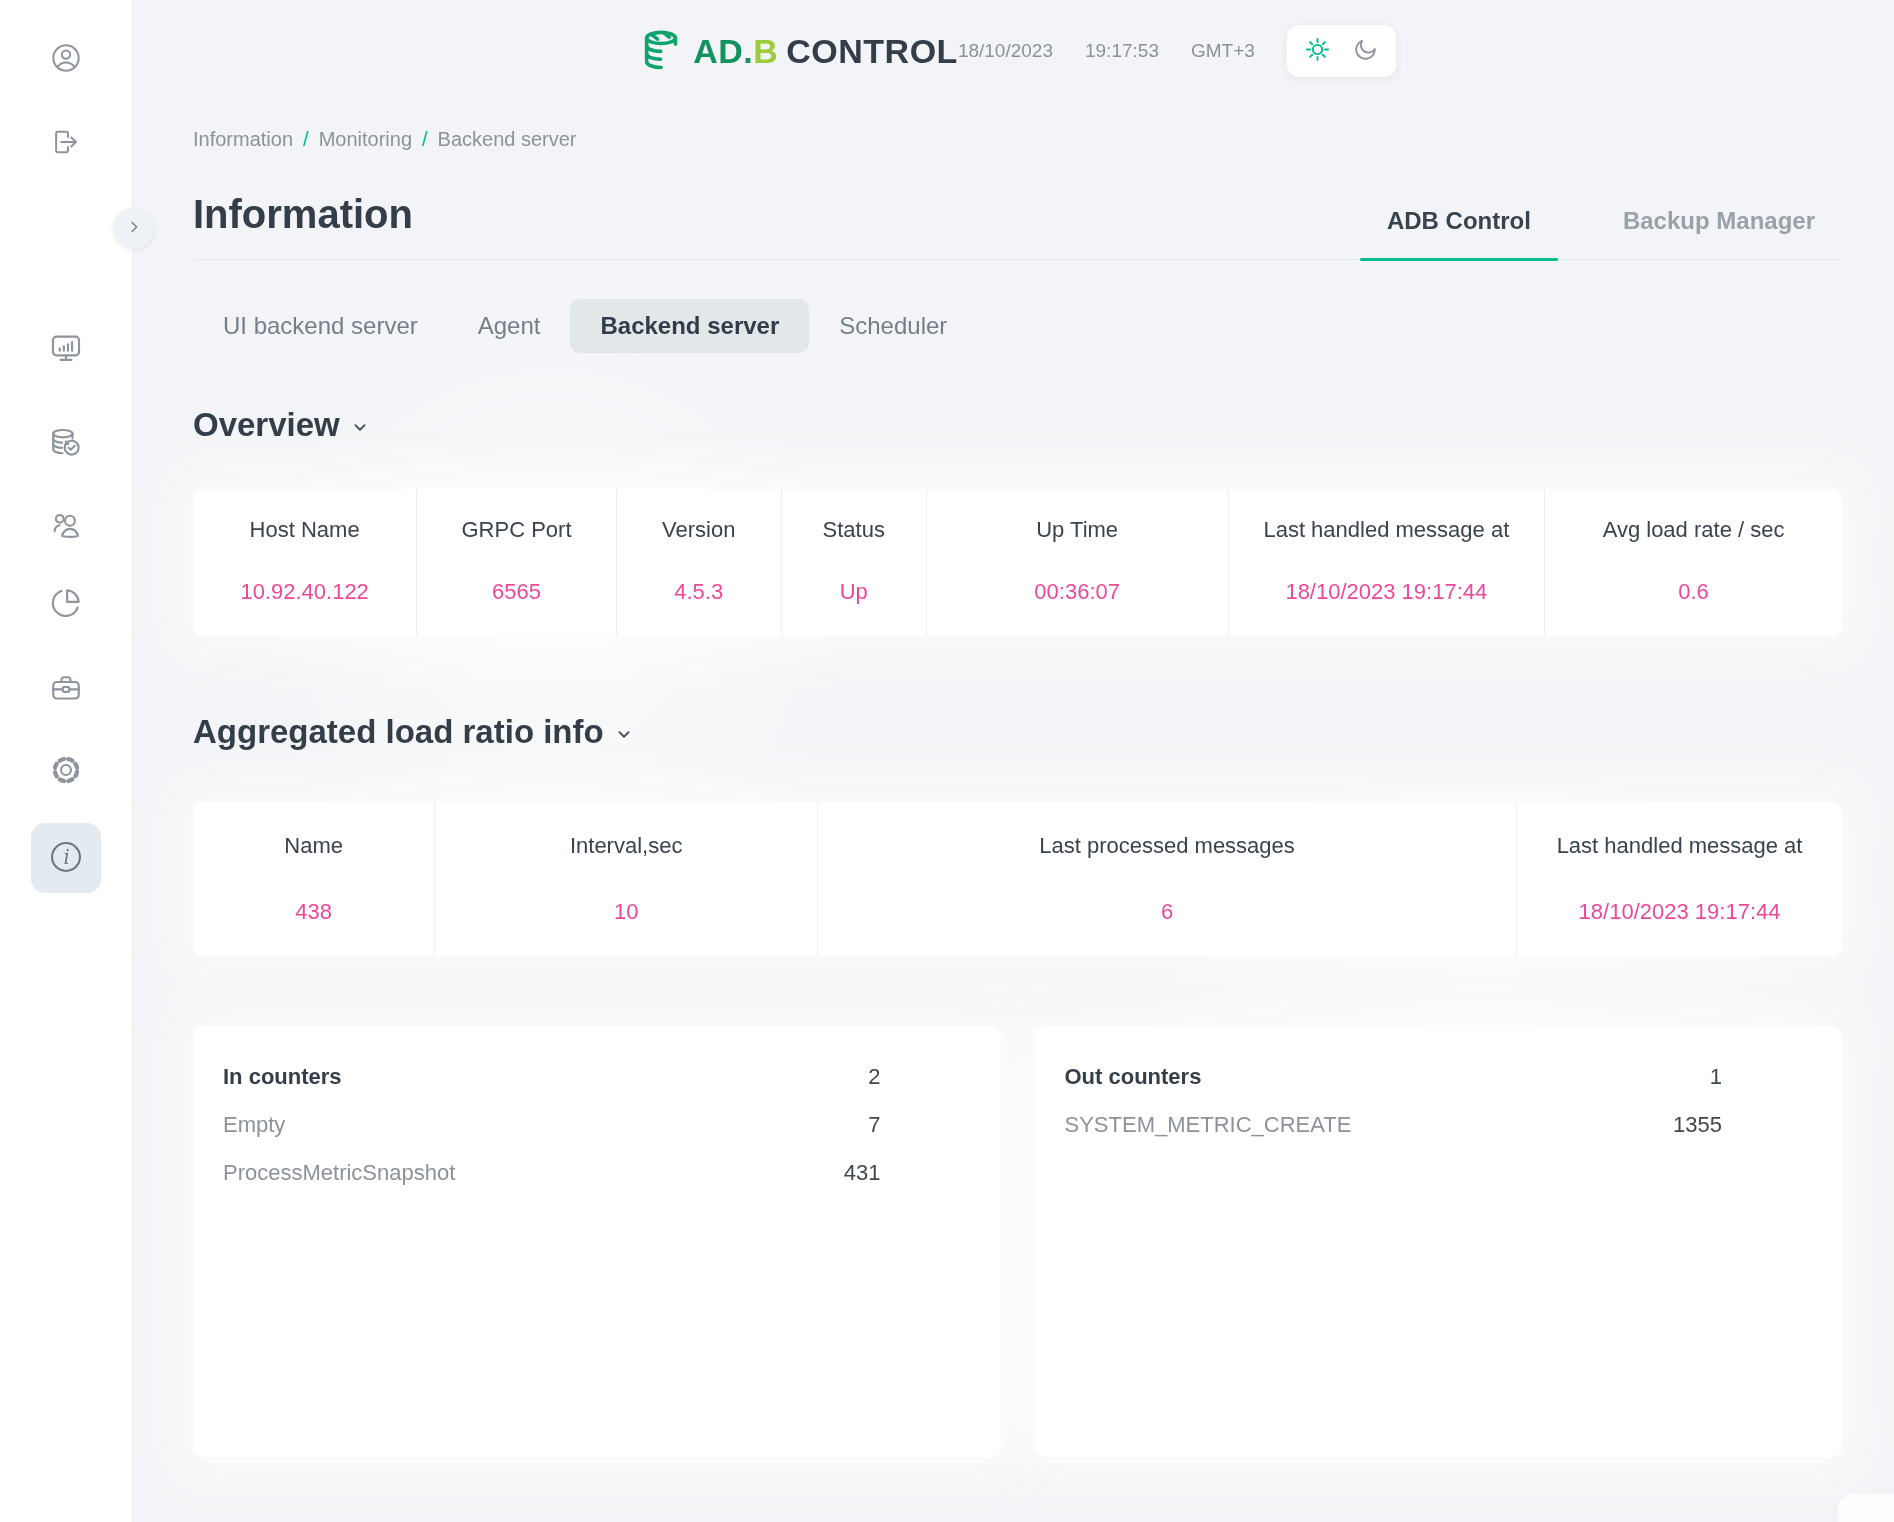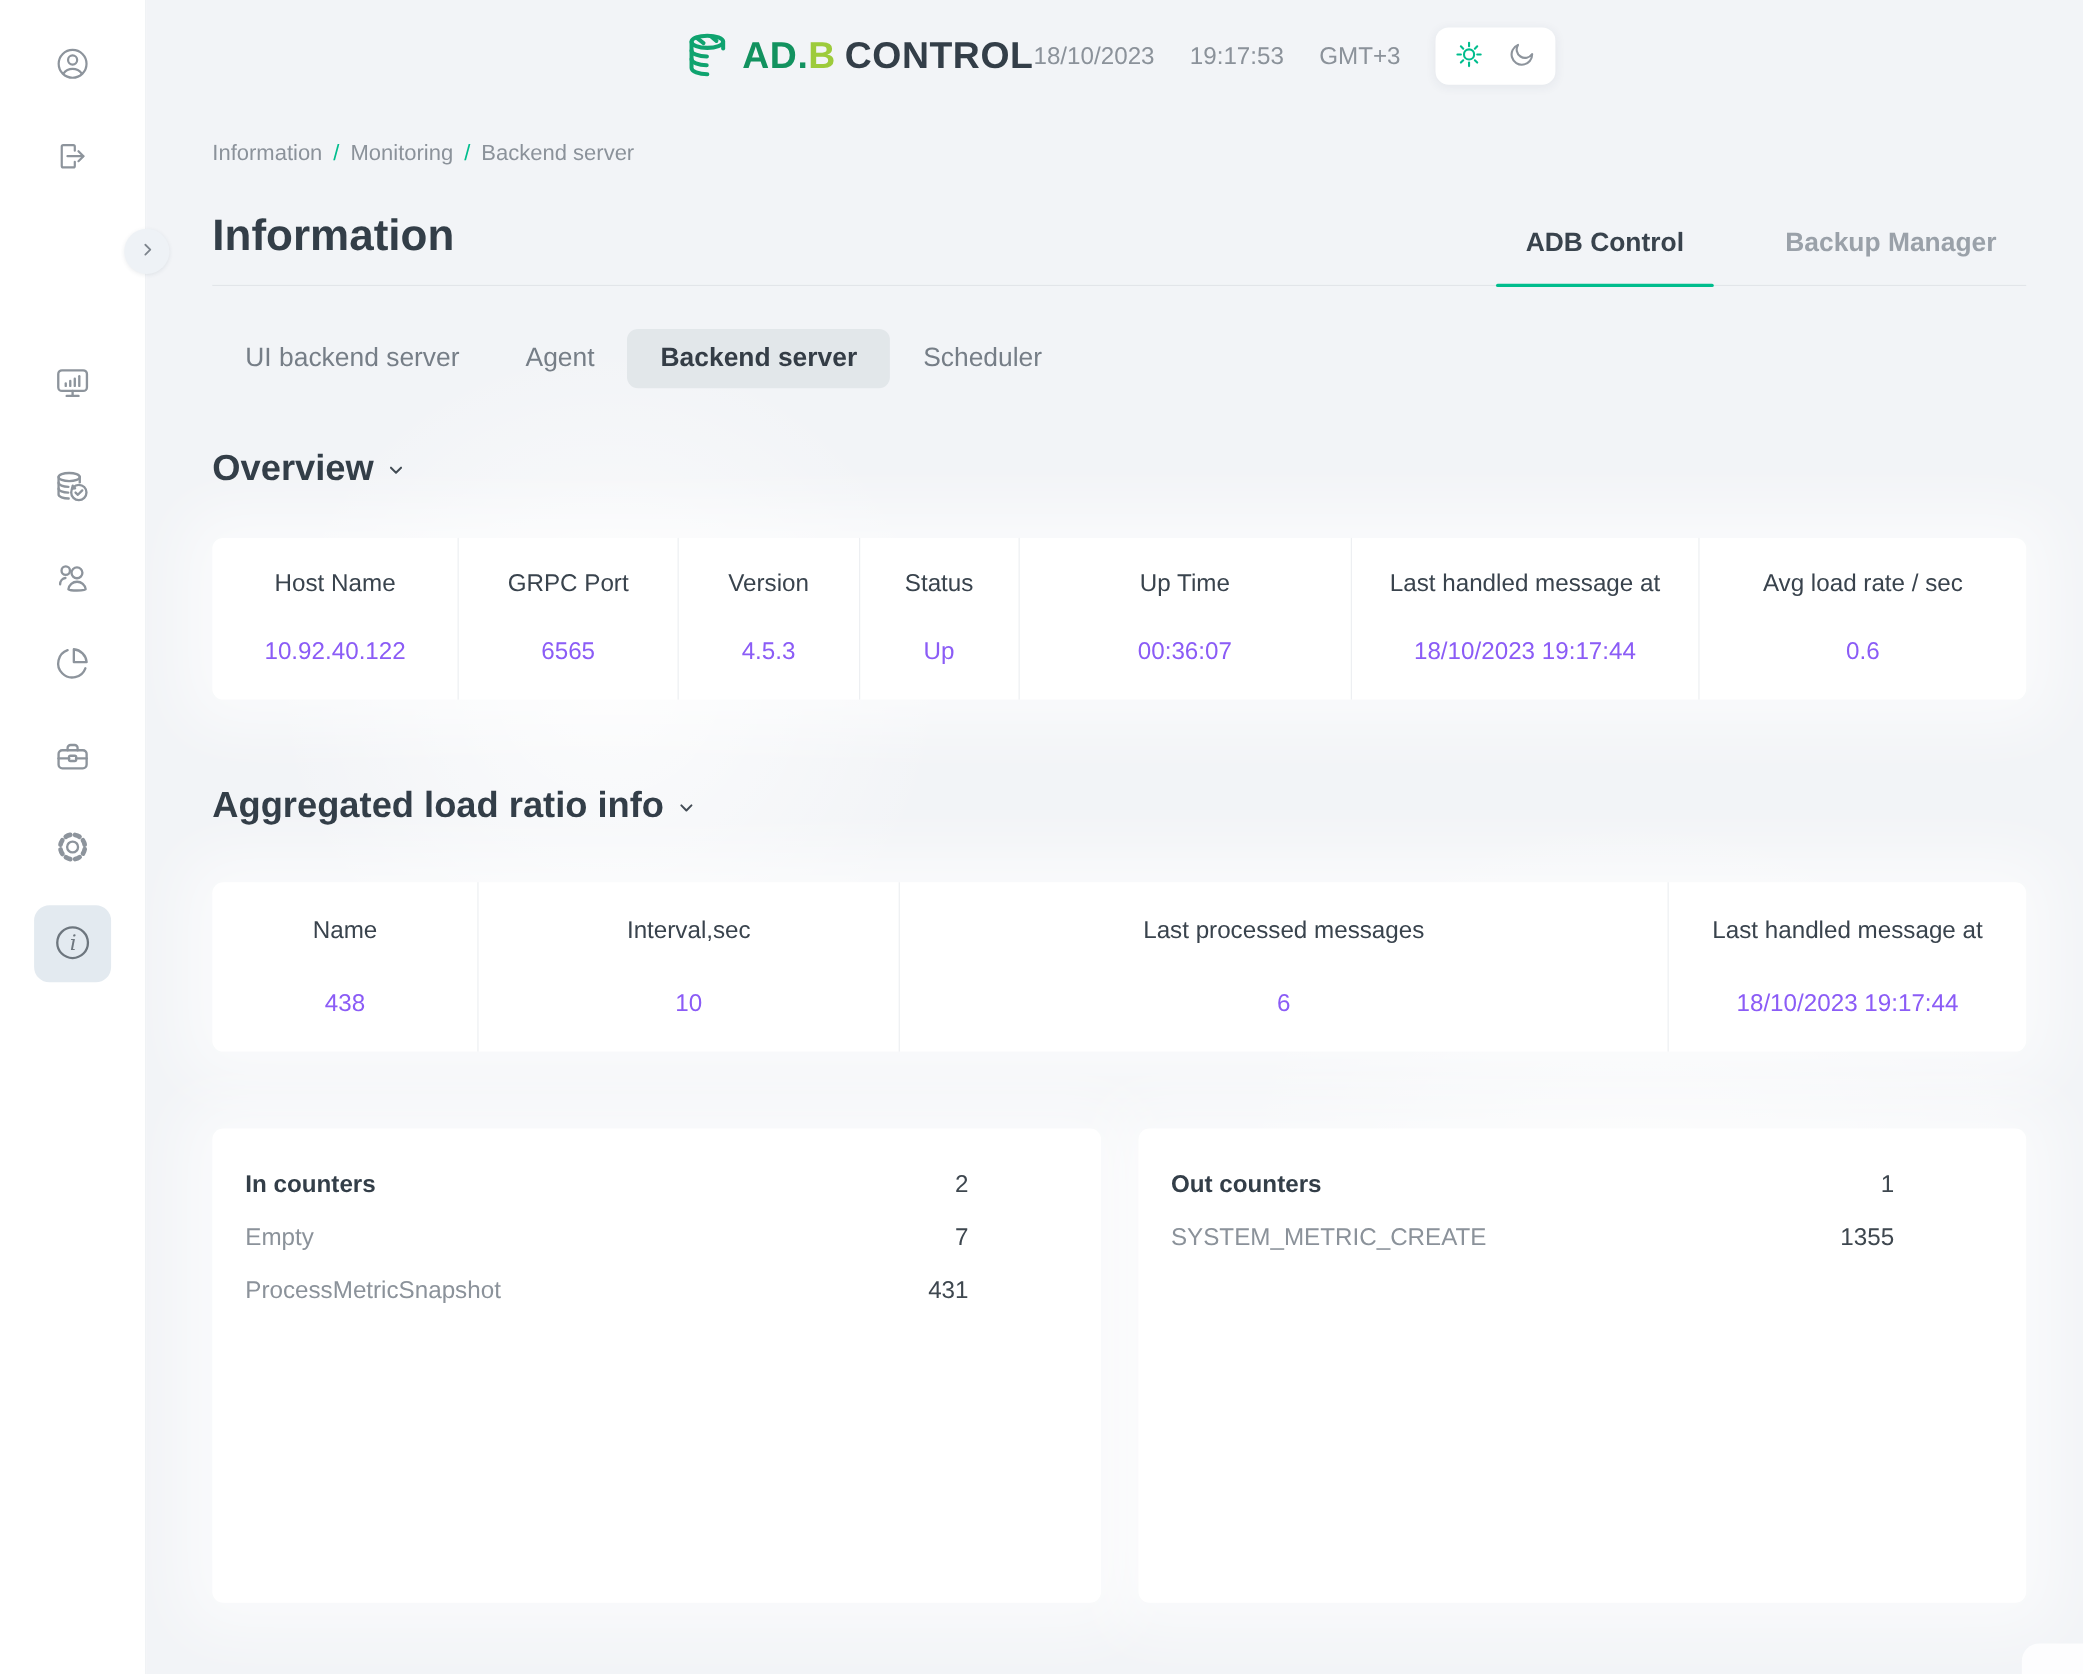--- a/index.html
+++ b/index.html
@@ -60,21 +60,21 @@
     padding-top:24px; height:78px;
     display:flex; align-items:center; justify-content:center;
   }
   .logo { display:flex; align-items:center; gap:8px; cursor:pointer; }
   .logo svg { display:block; }
   .logo-text { font-size:34px; font-weight:bold; letter-spacing:.5px; white-space:nowrap; }
   .logo-prefix { color:#12925f; }
   .logo-accent { color:#9dcb3b; }
   .logo-suffix { color:#333e48; margin-left:8px; }
 
-  .clock { display:flex; align-items:center; gap:32px; color:#8b929a; font-size:22px; }
+  .clock { display:flex; align-items:center; gap:32px; color:#8b929a; font-size:19px; }
   .theme-card {
     background:#fff; border-radius:12px;
     padding:11px 17px; display:flex; align-items:center; gap:21px;
     box-shadow:0 2px 10px rgba(40,60,80,.07);
   }
   .theme-btn { background:none; border:none; padding:0; cursor:pointer; display:flex; }
 
   
   .breadcrumb {
     margin-top:50px;
@@ -129,21 +129,21 @@
   .panel.overview { margin-top:47px; height:147px; }
   .panel.aggregated { margin-top:53px; height:154px; }
   .pcol {
     border-right:1px solid #eceef1;
     display:flex; flex-direction:column; align-items:center;
     padding-top:28px; text-align:center;
   }
   .panel.aggregated .pcol { padding-top:31px; }
   .pcol:last-child { border-right:none; }
   .pcol .h { font-size:22px; color:#39434d; line-height:26px; }
-  .pcol .v { font-size:22px; color:#8b5cf6; margin-top:36px; line-height:26px; }
+  .pcol .v { font-size:22px; color:#ec4899; margin-top:36px; line-height:26px; }
   .panel.aggregated .pcol .v { margin-top:40px; }
 
   
   .ow0{width:13.6%}.ow1{width:12.1%}.ow2{width:10.0%}.ow3{width:8.8%}
   .ow4{width:18.3%}.ow5{width:19.2%}.ow6{width:18.0%}
   
   .aw0{width:14.7%}.aw1{width:23.2%}.aw2{width:42.4%}.aw3{width:19.7%}
 
   
   .cards-row { margin-top:70px; display:flex; gap:34px; height:431px; }

